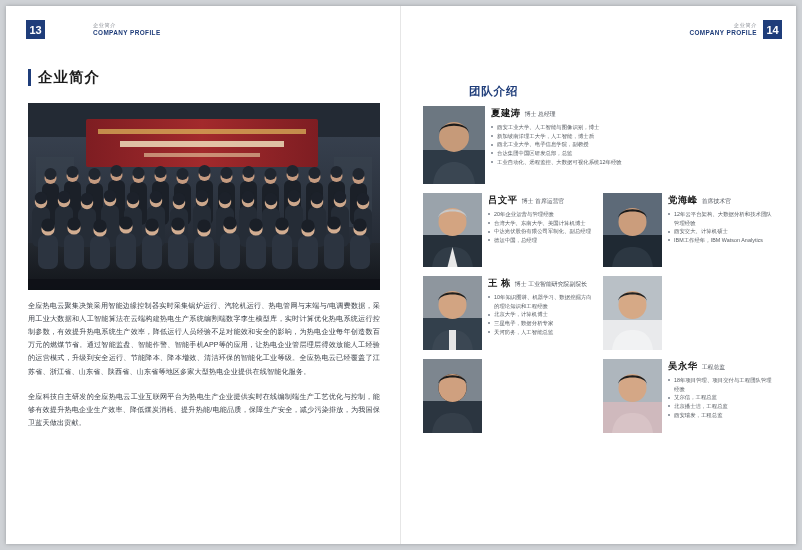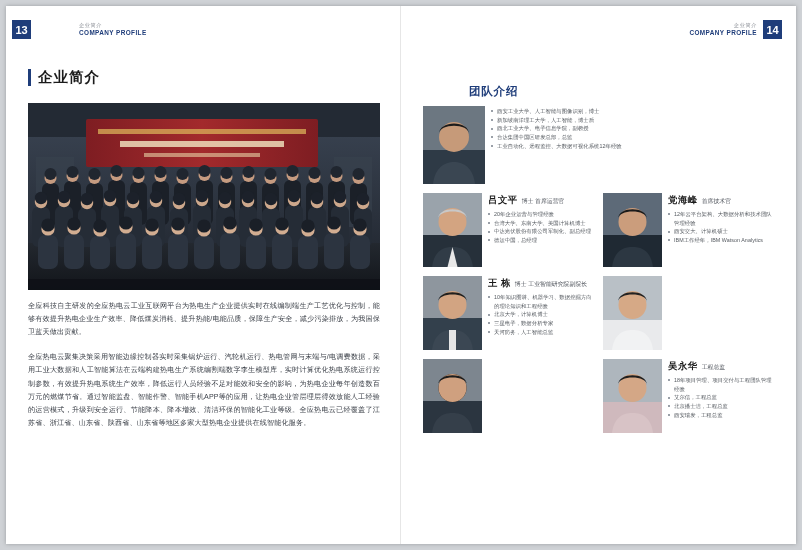--- a/index.html
+++ b/index.html
@@ -31,21 +31,21 @@
   .leaf.left { border-right: 1px solid #e6e6e6; }
 
   
   .pg-head {
     position: absolute;
     top: 14px;
     display: flex;
     align-items: center;
     gap: 6px;
   }
-  .pg-head.left { left: 6px; gap: 48px; }
+  .pg-head.left { left: 20px; gap: 48px; }
   .pg-head.right { right: 14px; flex-direction: row-reverse; }
   .pg-num {
     width: 19px; height: 19px;
     background: #1f3d7a;
     color: #ffffff;
     font-size: 11px;
     font-weight: bold;
     display: flex;
     align-items: center;
     justify-content: center;
@@ -375,22 +375,22 @@
                 <circle cx="280" cy="123" r="6.6"></circle>
                 <circle cx="306" cy="120" r="6.6"></circle>
               <circle cx="332" cy="122" r="6.6"></circle>
             </g>
           </g>
           <rect x="0" y="176" width="352" height="11" fill="#0e1116" opacity="0.85"></rect>
         </svg>
       </div>
 
       <div class="body-copy">
+        <p>全应热电云聚集决策采用智能边缘控制器实时采集锅炉运行、汽轮机运行、热电管网与末端与/电调费数据，采用工业大数据和人工智能算法在云端构建热电生产系统编割端数字李生模型库，实时计算优化热电系统运行控制参数，有效提升热电系统生产效率，降低运行人员经验不足对能效和安全的影响，为热电企业每年创造数百万元的燃煤节省。通过智能监盘、智能作警、智能手机APP等的应用，让热电企业管层理层得效放能人工经验的运营模式，升级到安全运行、节能降本、降本增效、清洁环保的智能化工业等级。全应热电云已经覆盖了江苏省、浙江省、山东省、陕西省、山东省等地区多家大型热电企业提供在线智能化服务。</p>
         <p>全应科技自主研发的全应热电云工业互联网平台为热电生产企业提供实时在线编制端生产工艺优化与控制，能够有效提升热电企业生产效率、降低煤炭消耗、提升热能/电能品质，保障生产安全，减少污染排放，为我国保卫蓝天做出贡献。</p>
-        <p>全应热电云聚集决策采用智能边缘控制器实时采集锅炉运行、汽轮机运行、热电管网与末端与/电调费数据，采用工业大数据和人工智能算法在云端构建热电生产系统编割端数字李生模型库，实时计算优化热电系统运行控制参数，有效提升热电系统生产效率，降低运行人员经验不足对能效和安全的影响，为热电企业每年创造数百万元的燃煤节省。通过智能监盘、智能作警、智能手机APP等的应用，让热电企业管层理层得效放能人工经验的运营模式，升级到安全运行、节能降本、降本增效、清洁环保的智能化工业等级。全应热电云已经覆盖了江苏省、浙江省、山东省、陕西省、山东省等地区多家大型热电企业提供在线智能化服务。</p>
       </div>
     </div>
 
     <div class="leaf right">
 
       <div class="pg-head right">
         <div class="pg-num">14</div>
         <div class="pg-label">
           <div class="cn">企业简介</div>
           <div class="en">COMPANY PROFILE</div>
@@ -405,20 +405,24 @@
           <div class="m-photo">
             <svg width="62" height="78" viewBox="0 0 62 78" xmlns="http://www.w3.org/2000/svg">
               <rect width="62" height="78" fill="#6c7781"></rect>
               <rect y="44" width="62" height="34" fill="#2e3a46"></rect>
               <circle cx="31" cy="31" r="15" fill="#c69a79"></circle>
               <path d="M16 28c0-11 30-11 30 0 0-14-30-14-30 0z" fill="#1c1c1c"></path>
               <path d="M10 78c2-16 11-22 21-22s19 6 21 22z" fill="#3a4652"></path>
             </svg>
           </div>
           <div class="m-info">
+            <div class="m-name-row">
+              <span class="m-name">夏建涛</span>
+              <span class="m-role">博士 总经理</span>
+            </div>
             <ul class="m-bullets">
               <li>西安工业大学、人工智能与图像识别，博士</li>
               <li>新加坡南洋理工大学，人工智能，博士后</li>
               <li>西北工业大学、电子信息学院，副教授</li>
               <li>台达集团中国区研发总部，总监</li>
               <li>工业自动化、远程监控、大数据可视化系统12年经验</li>
             </ul>
           </div>
         </div>
 

